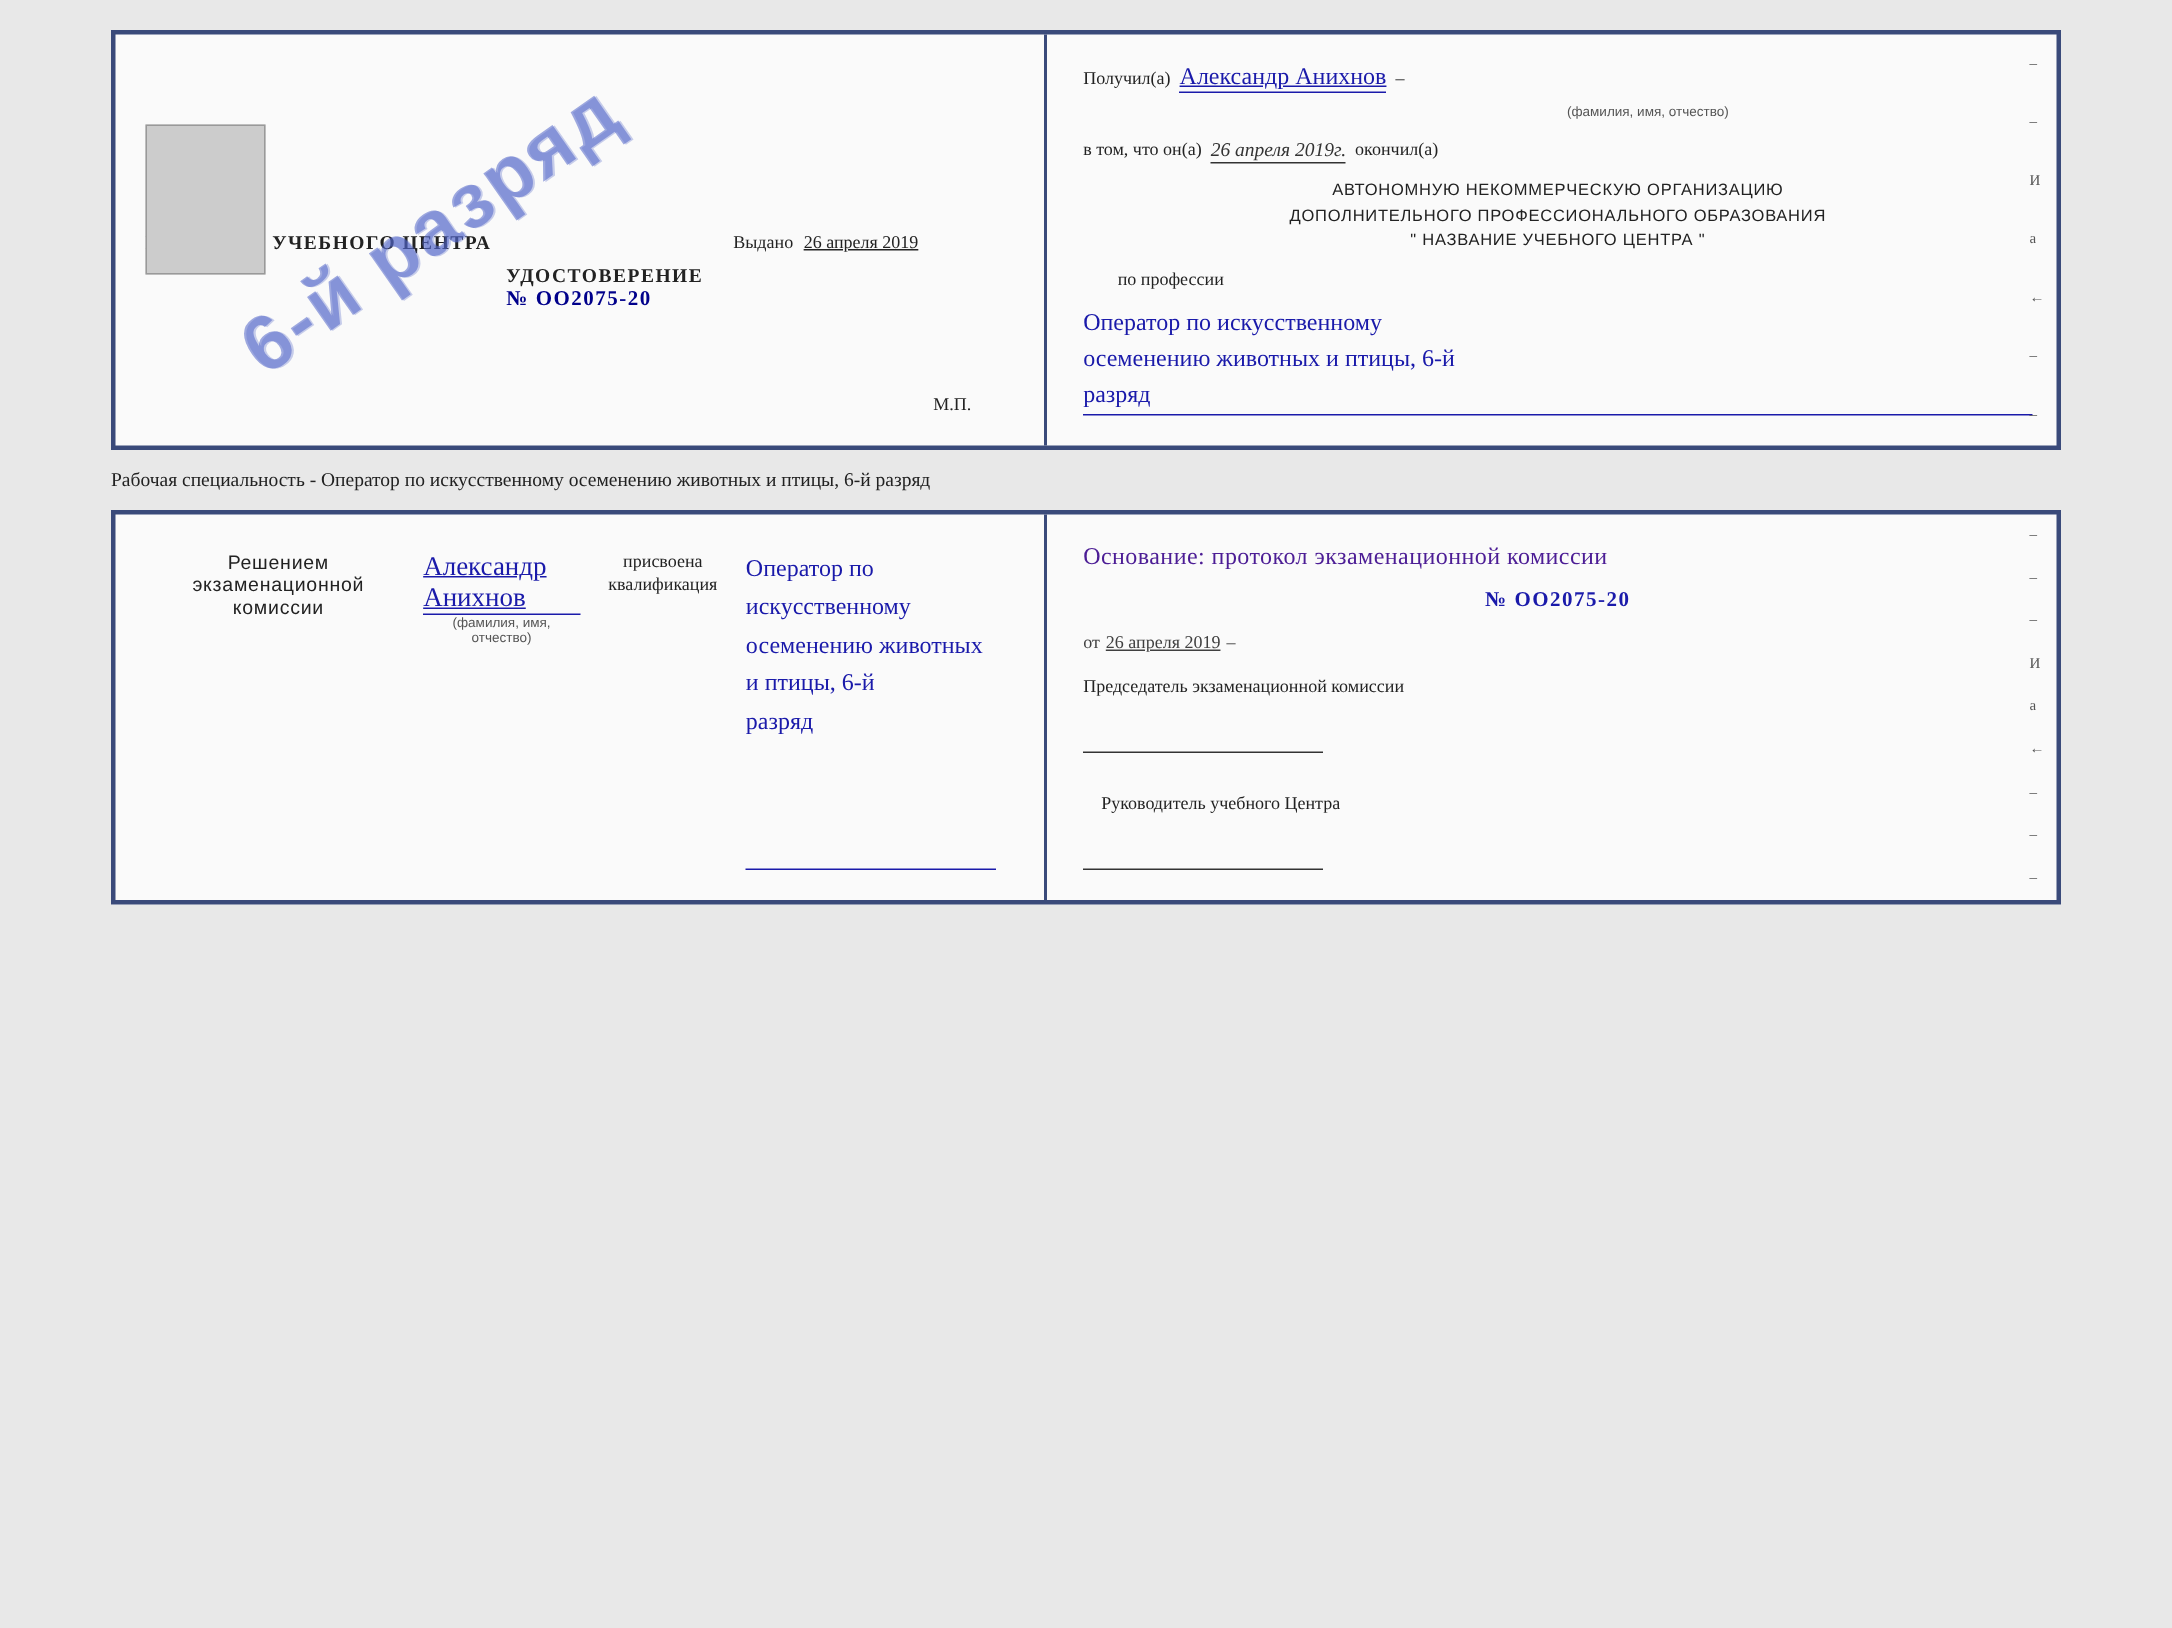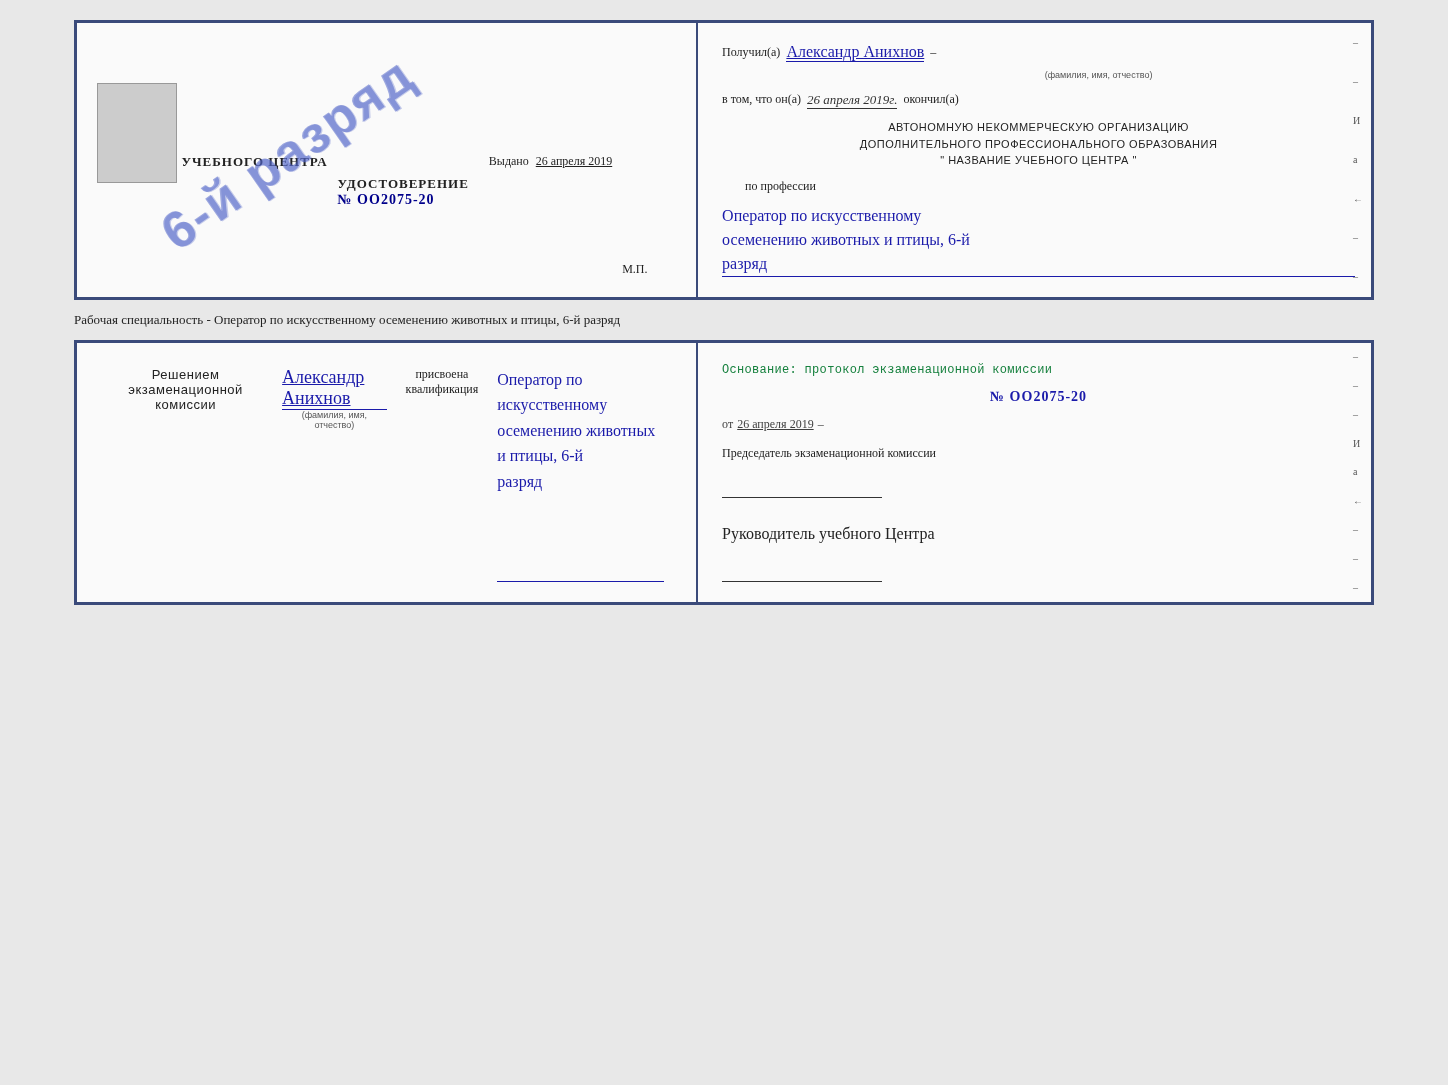--- a/index.html
+++ b/index.html
@@ -300,23 +300,23 @@
       margin-top: 8px;
     }
 
     .admitted-italic {
       font-style: italic;
       text-decoration: underline;
     }
 
     
     .basis-title {
-      font-size: 12px;
-      color: #15803d;
-      font-family: Liberation Mono, monospace;
+      font-size: 16px;
+      color: #4c1d95;
+      font-family: Liberation Serif, serif;
       letter-spacing: 0.3px;
     }
 
     .protocol-number {
       font-size: 14px;
       color: #1a1aaa;
       font-weight: bold;
       text-align: center;
       letter-spacing: 1px;
     }
@@ -337,24 +337,25 @@
     }
 
     .signature-line {
       border-bottom: 1px solid #333;
       width: 160px;
       height: 20px;
       margin-top: 4px;
     }
 
     .director-label {
-      font-size: 16px;
+      font-size: 12px;
       color: #222;
       line-height: 1.5;
       margin-top: 12px;
+      margin-left: 12px;
     }
 
     .right-side-dashes-bottom {
       position: absolute;
       right: 8px;
       top: 0;
       bottom: 0;
       display: flex;
       flex-direction: column;
       justify-content: space-around;

